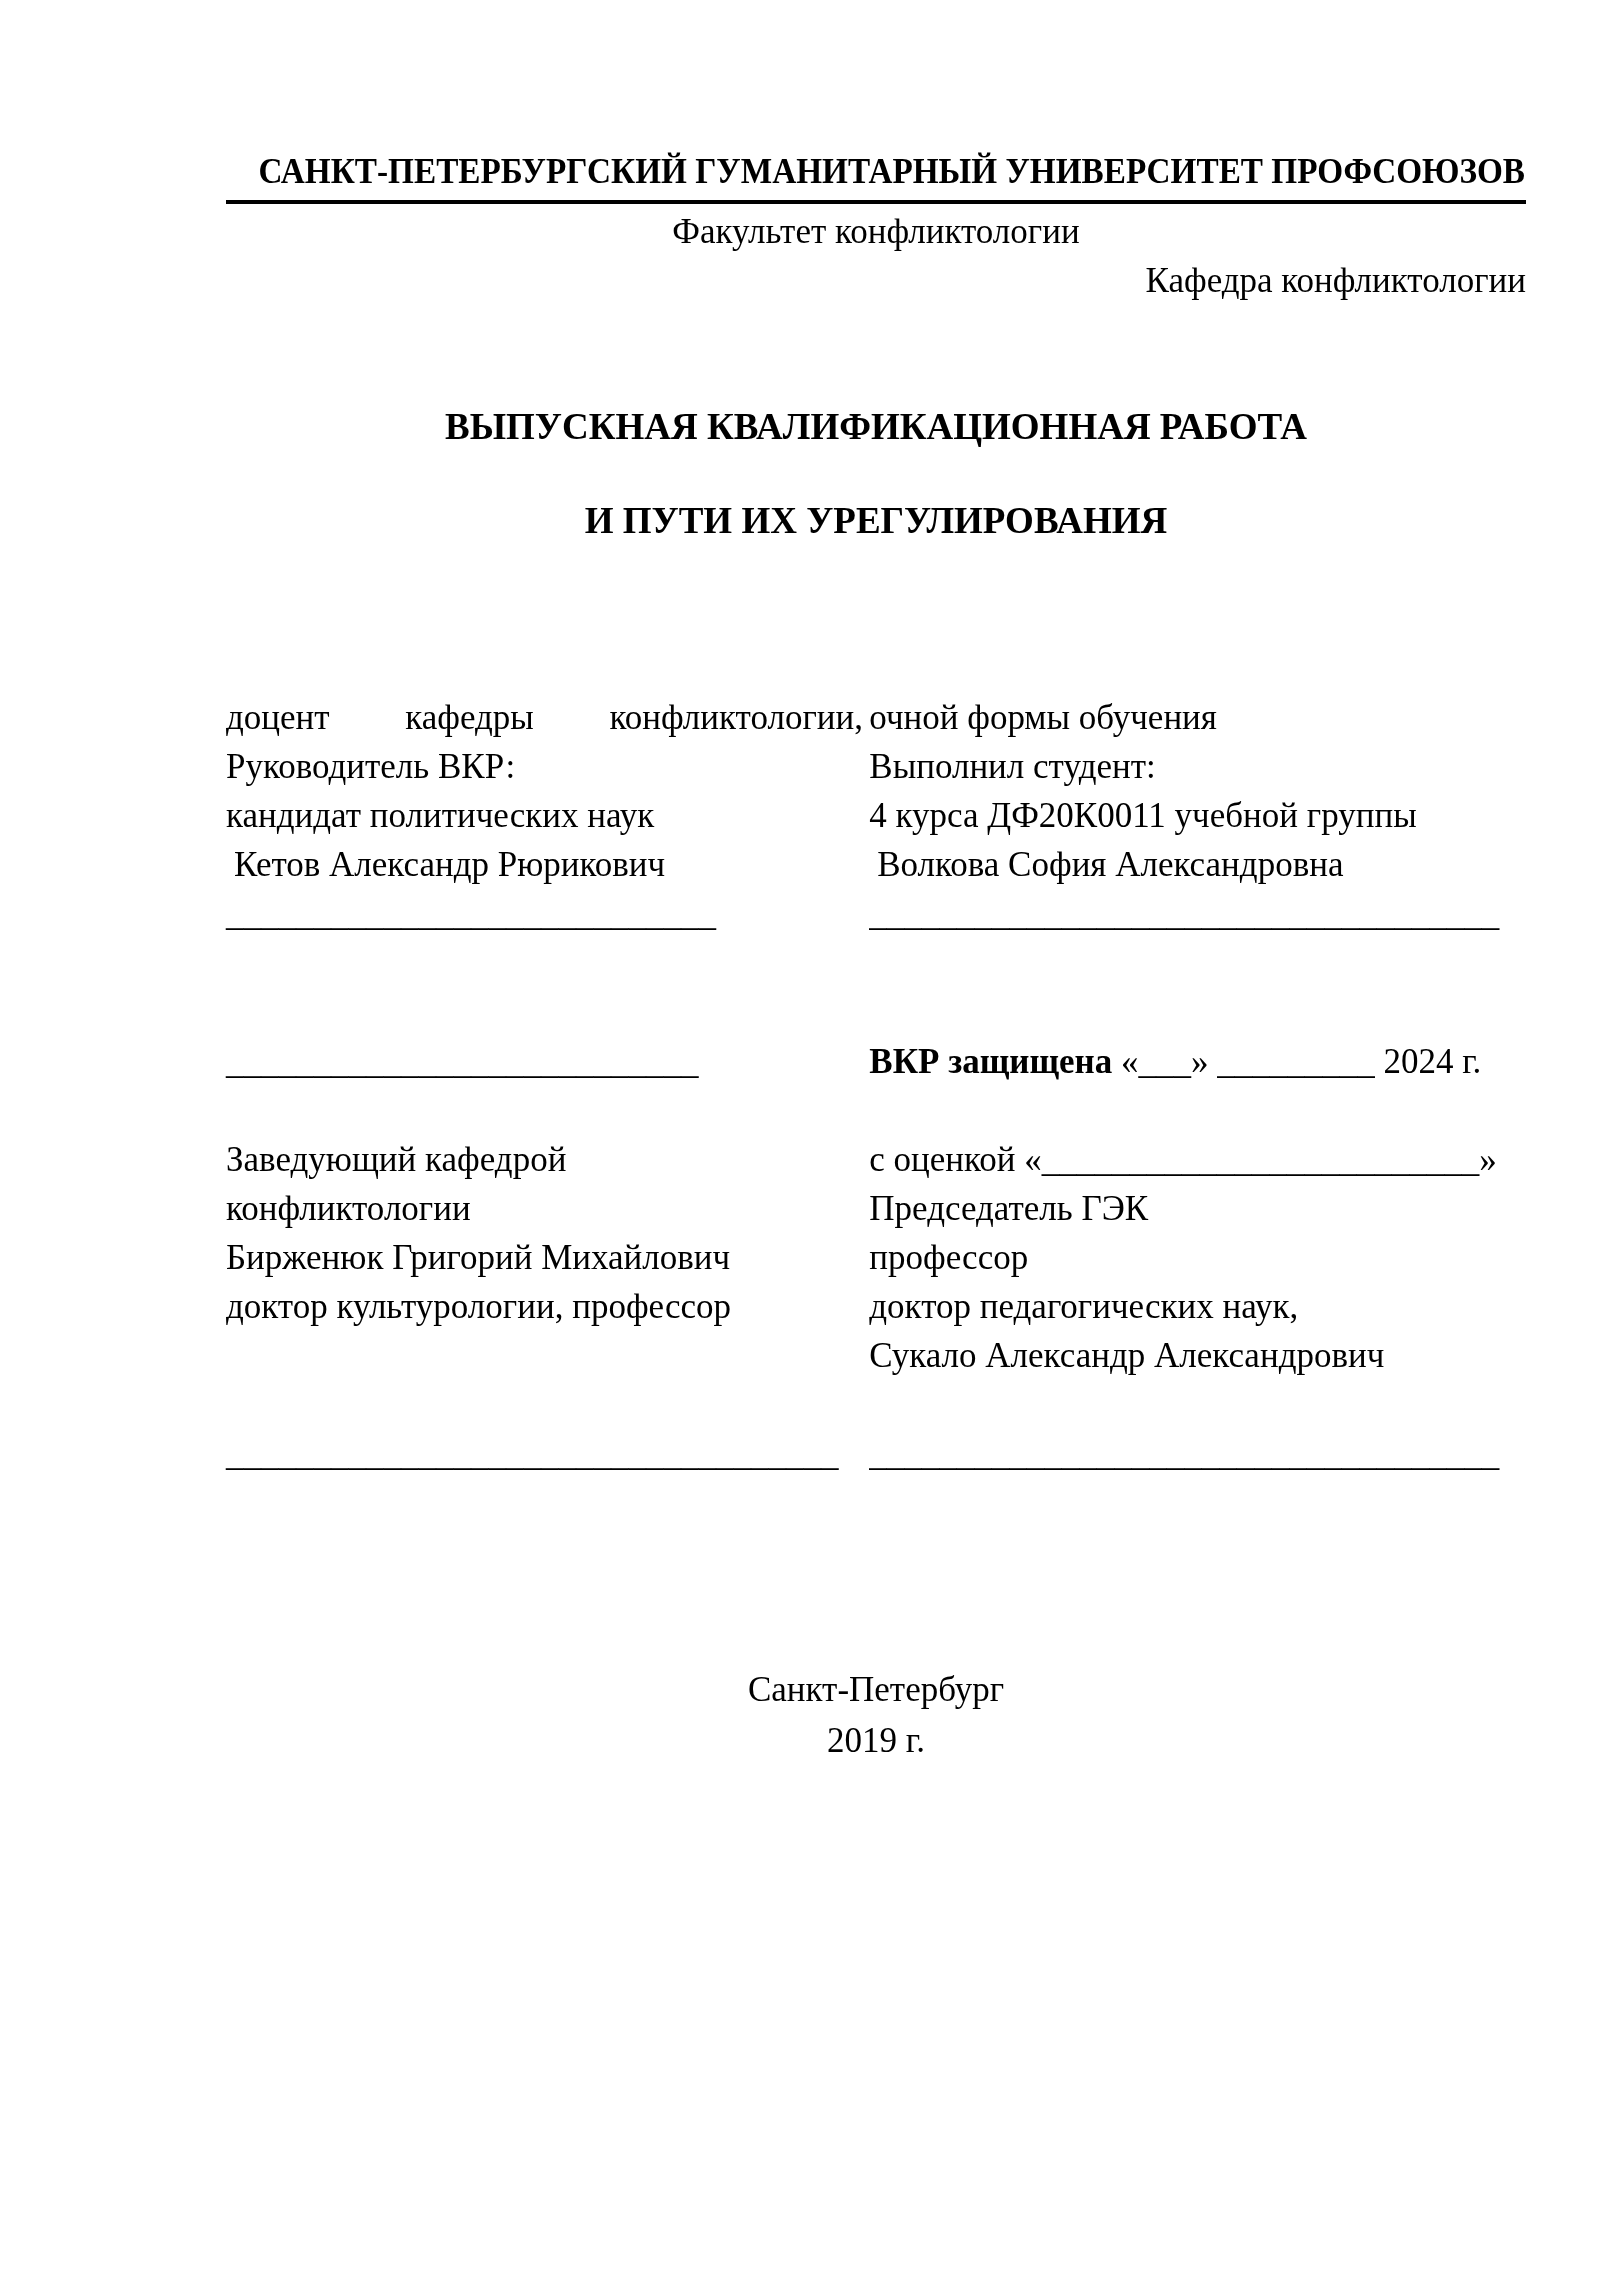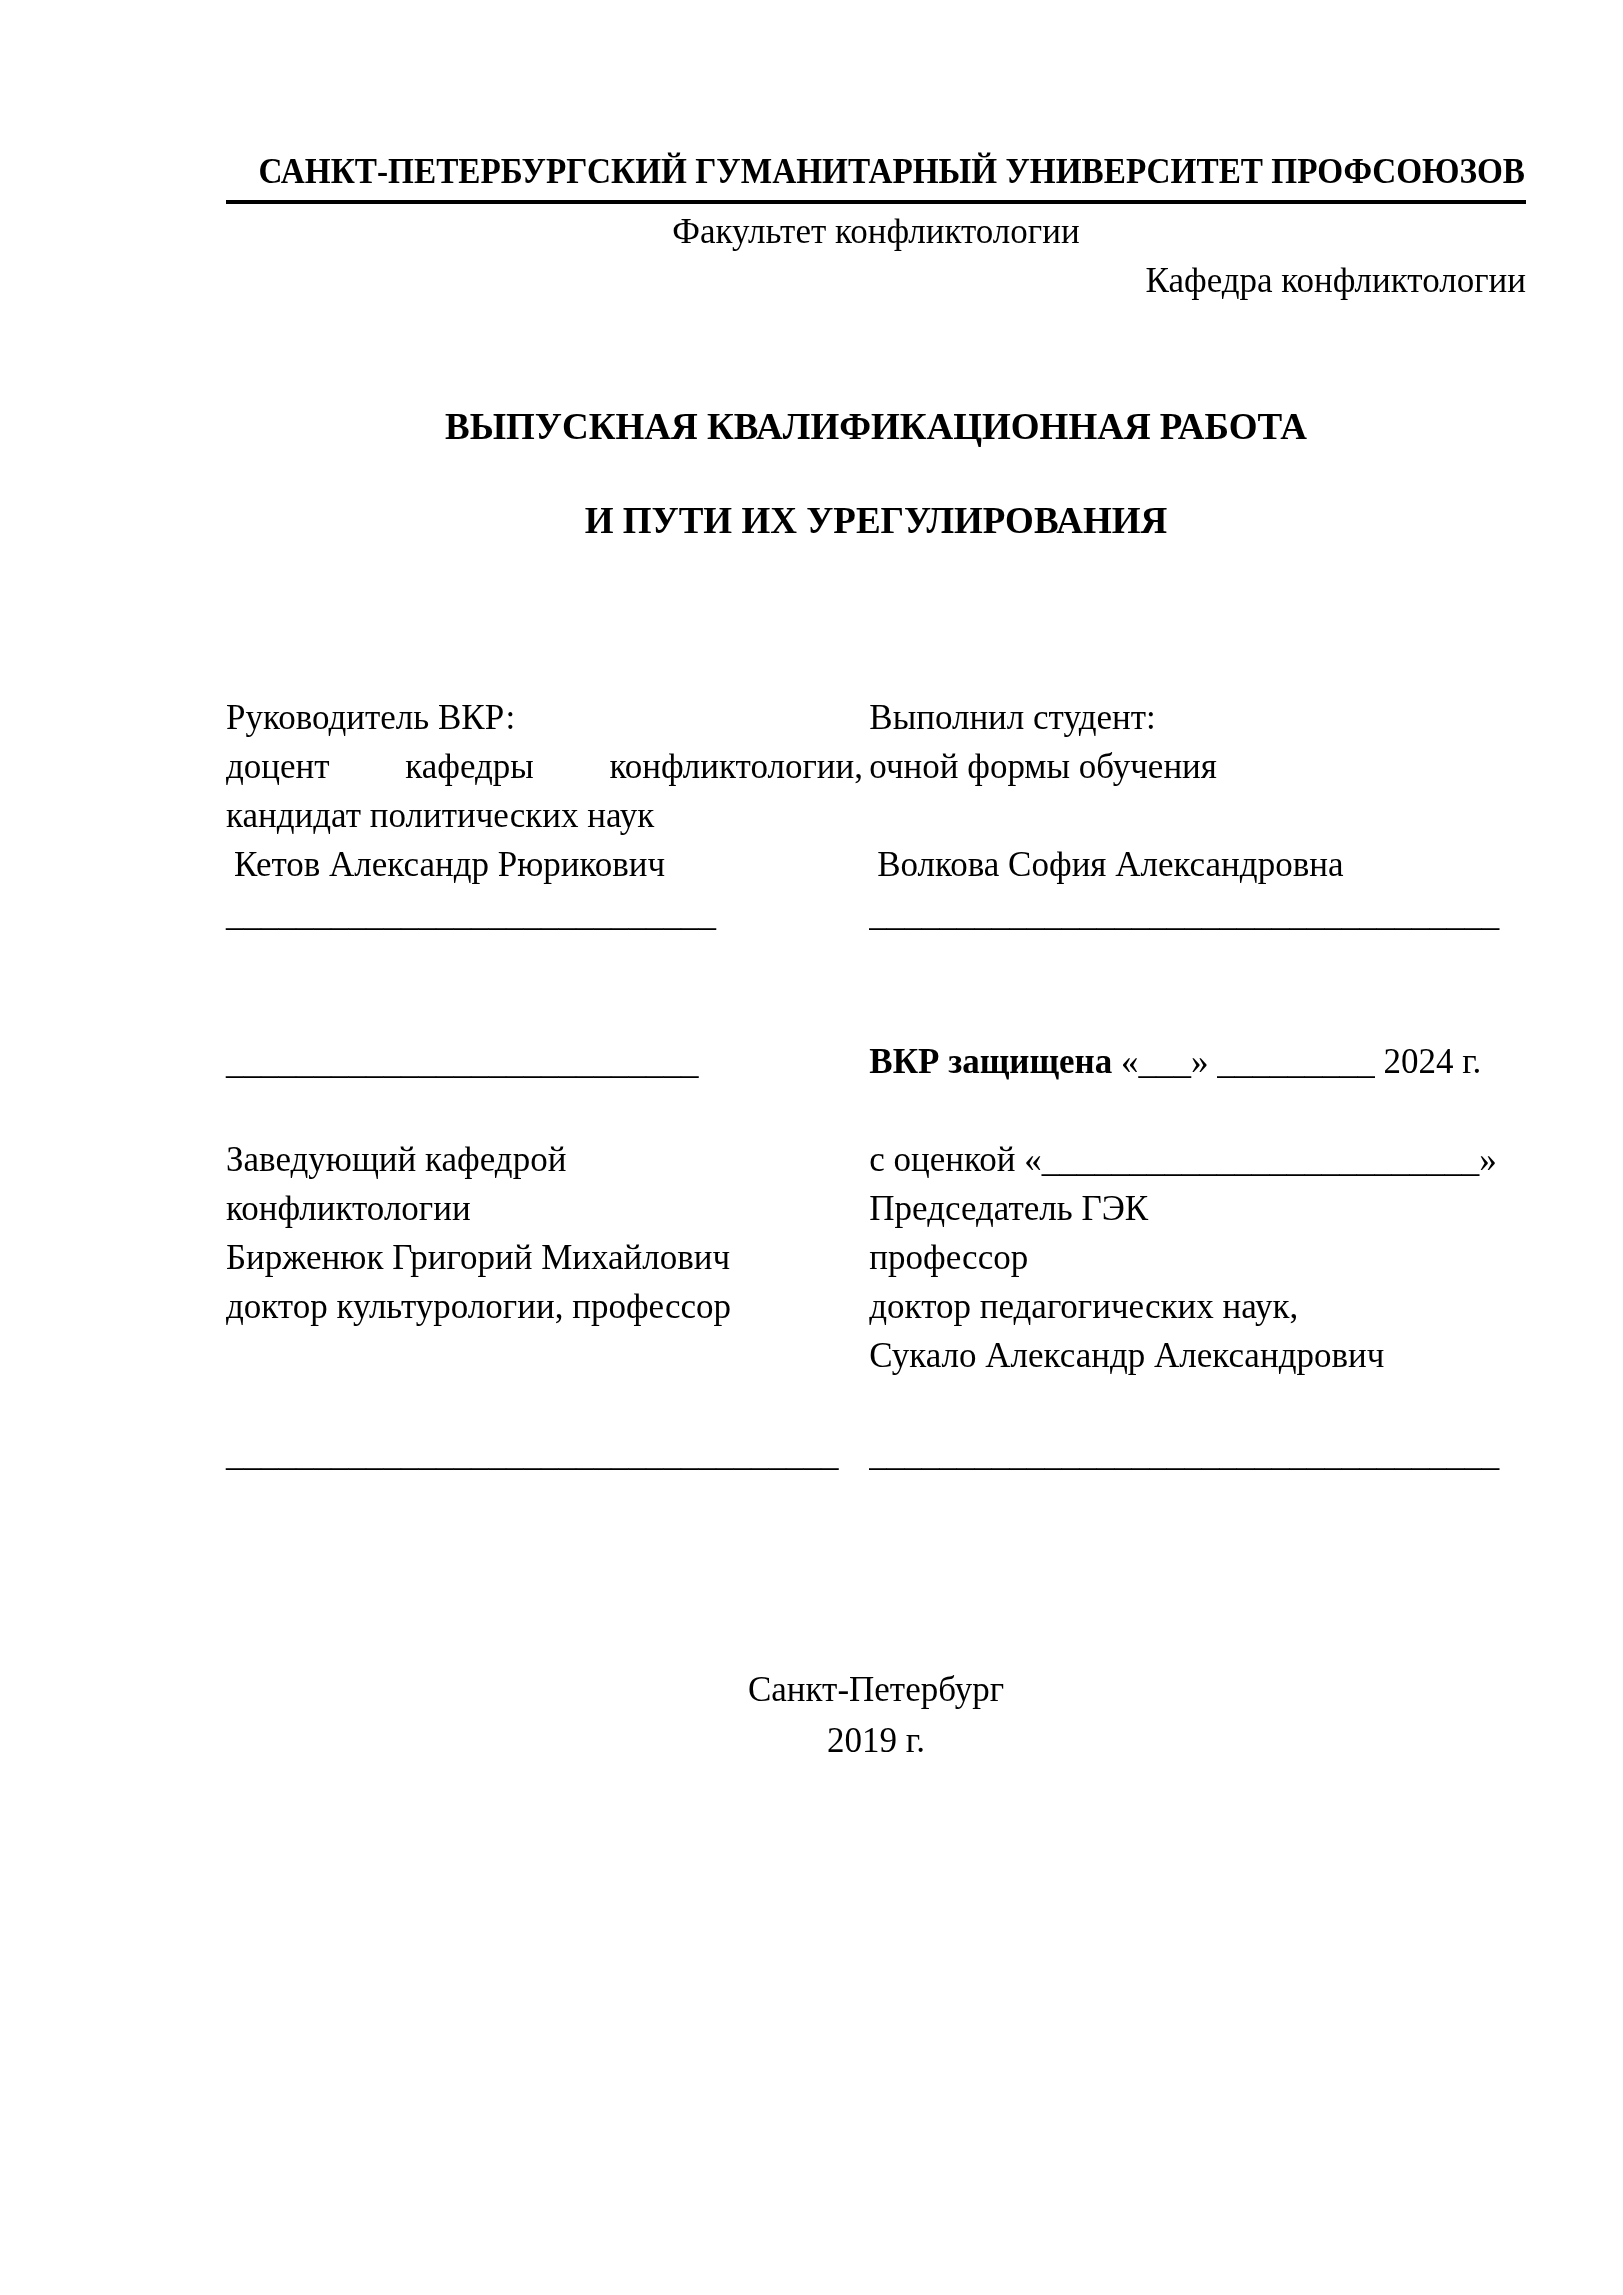--- a/index.html
+++ b/index.html
@@ -128,31 +128,32 @@
     <div class="department">Кафедра конфликтологии</div>
 
     <div class="work-type">ВЫПУСКНАЯ КВАЛИФИКАЦИОННАЯ РАБОТА</div>
     <div class="thesis-title">
       <div>И ПУТИ ИХ УРЕГУЛИРОВАНИЯ</div>
     </div>
 
     <div class="cols">
 
       <div class="row">
+        <div class="cl jl">доцент кафедры конфликтологии,</div>
+        <div class="cr">очной формы обучения</div>
+      </div>
+
+      <div class="row">
         <div class="cl">Руководитель ВКР:</div>
         <div class="cr">Выполнил студент:</div>
       </div>
 
       <div class="row">
-        <div class="cl jl">доцент кафедры конфликтологии,</div>
-        <div class="cr">очной формы обучения</div>
-      </div>
-
-      <div class="row">
         <div class="cl">кандидат политических наук</div>
+        <div class="cr">4 курса ДФ20К0011 учебной группы</div>
       </div>
 
       <div class="row">
         <div class="cl indent">Кетов Александр Рюрикович</div>
         <div class="cr">Волкова София Александровна</div>
       </div>
 
       <div class="row">
         <div class="cl sig">____________________________</div>
         <div class="cr sig">____________________________________</div>

